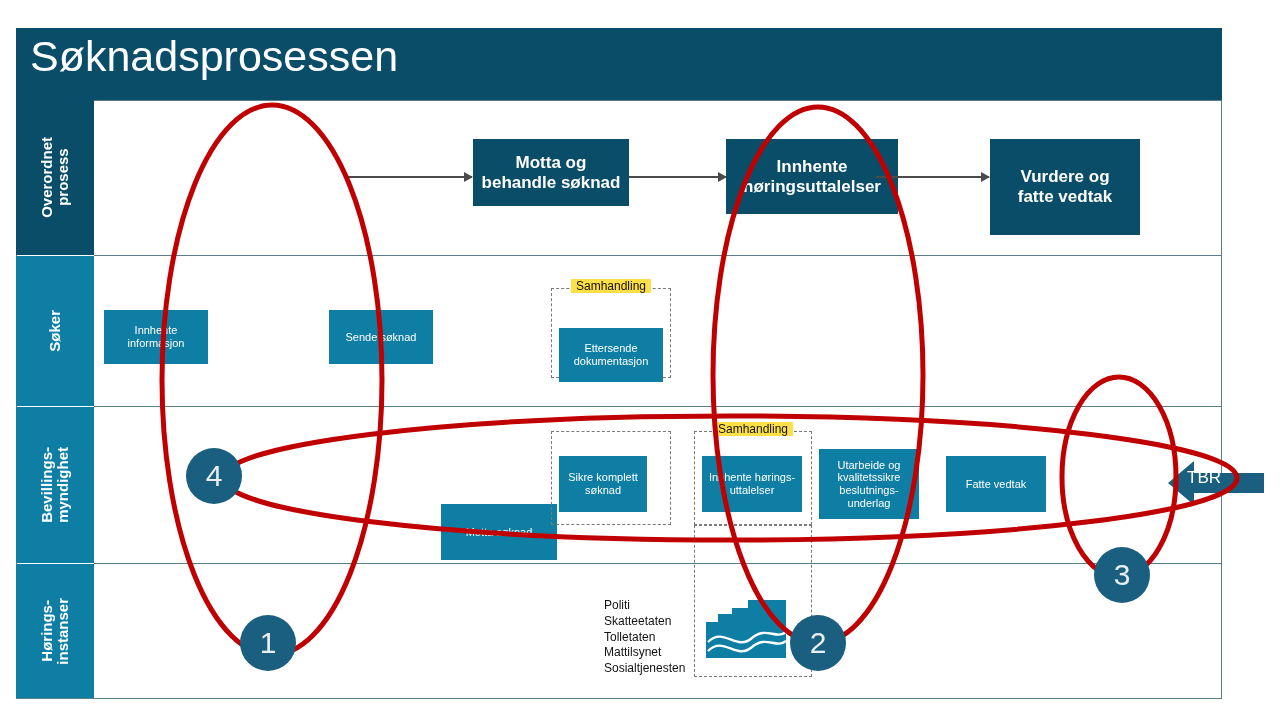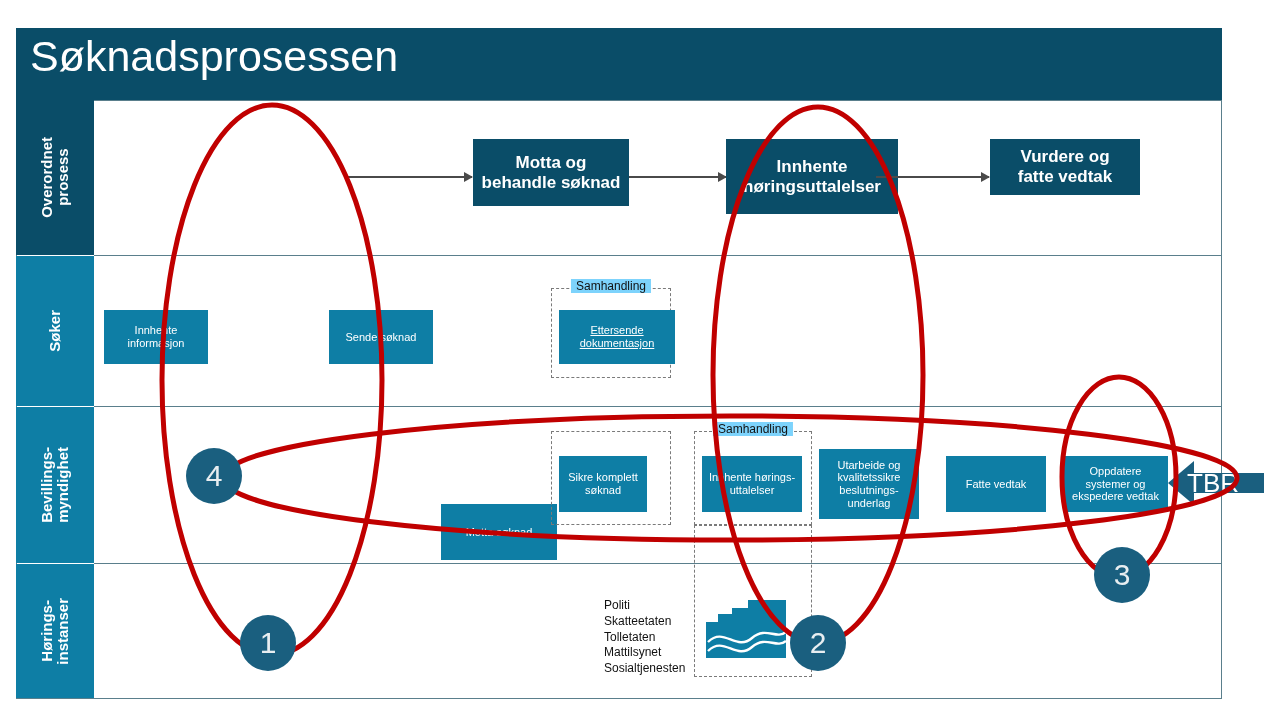--- a/index.html
+++ b/index.html
@@ -70,21 +70,21 @@
     border-bottom:5px solid transparent;
   }
 
   
   .samh{
     position:absolute;box-sizing:border-box;
     border:1.5px dashed #7a7a7a;
   }
   .samh .cap{
     position:absolute;top:-10px;left:50%;transform:translateX(-50%);
-    background:#7dd3fc;padding:0 5px;color:#111111;font-size:12px;
+    background:#fde047;padding:0 5px;color:#111111;font-size:12px;
     white-space:nowrap;
   }
   .dashbox{
     position:absolute;box-sizing:border-box;
     border:1.5px dashed #7a7a7a;
   }
 
   
   .hlist{
     position:absolute;color:#111111;font-size:12px;line-height:1.32;
@@ -148,33 +148,33 @@
       <span class="head"></span>
     </div>
 
   <div class="pbox dark" style="left: 726px; top: 139px; width: 172px; height: 75px; white-space: pre-line;">Innhente
 høringsuttalelser</div>
 
   <div class="conn" style="left:876px;top:176px;width:113px;">
       <span class="head"></span>
     </div>
 
-  <div class="pbox dark" style="left: 990px; top: 139px; width: 150px; height: 56px; white-space: pre-line;">Vurdere og
+  <div class="pbox dark" style="left: 990px; top: 139px; width: 150px; height: 96px; white-space: pre-line;">Vurdere og
 fatte vedtak</div>
 
   <div class="pbox mid" style="left: 104px; top: 310px; width: 104px; height: 54px; white-space: pre-line;">Innhente
 informasjon</div>
 
 
   <div class="pbox mid" style="left:329px;top:310px;width:104px;height:54px;">Sende søknad</div>
 
   <div class="samh" style="left:551px;top:288px;width:120px;height:90px;">
     <span class="cap">Samhandling</span>
   </div>
-  <div class="pbox mid" style="left: 559px; top: 310px; width: 116px; height: 54px; white-space: pre-line; text-decoration: underline;">Ettersende
+  <div class="pbox mid" style="left: 559px; top: 328px; width: 104px; height: 54px; white-space: pre-line;">Ettersende
 dokumentasjon</div>
 
   <div class="pbox mid" style="left:441px;top:456px;width:116px;height:56px;margin-top:48px;">Motta søknad</div>
 
   <div class="samh" style="left:551px;top:431px;width:120px;height:94px;"></div>
   <div class="pbox mid" style="left: 559px; top: 456px; width: 88px; height: 56px; white-space: pre-line;">Sikre komplett
 søknad</div>
 
   <div class="samh" style="left:694px;top:431px;width:118px;height:94px;">
     <span class="cap">Samhandling</span>
@@ -182,23 +182,20 @@
   <div class="pbox mid" style="left: 702px; top: 456px; width: 100px; height: 56px; white-space: pre-line;">Innhente hørings-
 uttalelser</div>
 
   <div class="pbox mid" style="left: 819px; top: 449px; width: 100px; height: 70px; white-space: pre-line;">Utarbeide og
 kvalitetssikre
 beslutnings-
 underlag</div>
 
   <div class="pbox mid" style="left:946px;top:456px;width:100px;height:56px;">Fatte vedtak</div>
 
-  <div class="pbox mid" style="left: 1063px; top: 456px; width: 105px; height: 56px; white-space: pre-line;">Oppdatere
-systemer og
-ekspedere vedtak</div>
 
   <div class="dashbox" style="left:694px;top:525px;width:118px;height:152px;"></div>
 
   <div class="hlist" style="left: 604px; top: 598px; white-space: pre-line;">Politi
 Skatteetaten
 Tolletaten
 Mattilsynet
 Sosialtjenesten</div>
 
   <svg style="position:absolute;left:704px;top:598px;width:84px;height:72px;" viewBox="0 0 84 72">
@@ -207,21 +204,21 @@
     <rect x="28" y="10" width="18" height="48" fill="#0e7ea5"></rect>
     <rect x="44" y="2" width="38" height="38" fill="#0e7ea5"></rect>
     <path d="M2 46 C 18 30, 30 56, 46 42 C 60 30, 70 44, 82 36 L 82 60 L 2 60 Z" fill="#0e7ea5"></path>
     <path d="M4 44 C 20 28, 32 54, 48 40 C 62 28, 72 42, 82 34" fill="none" stroke="#ffffff" stroke-width="2.4"></path>
     <path d="M4 53 C 20 37, 32 63, 48 49 C 62 37, 72 51, 82 43" fill="none" stroke="#ffffff" stroke-width="2.4"></path>
   </svg>
 
   <svg class="tbr" viewBox="0 0 96 48">
     <polygon points="0,24 26,2 26,14 96,14 96,34 26,34 26,46" fill="#1a5f7f"></polygon>
   </svg>
-  <div style="position:absolute;left:1187px;top:468px;color:#ffffff;font-size:26px;">TBR</div>
+  <div style="position:absolute;left:1187px;top:468px;color:#ffffff;font-size:17px;">TBR</div>
 
   <svg class="ovl">
 
     <ellipse cx="272" cy="380" rx="110" ry="275" fill="none" stroke="#c00000" stroke-width="5"></ellipse>
 
     <ellipse cx="818" cy="375" rx="105" ry="268" fill="none" stroke="#c00000" stroke-width="5"></ellipse>
 
     <ellipse cx="1119" cy="477" rx="57" ry="100" fill="none" stroke="#c00000" stroke-width="5"></ellipse>
 
     <ellipse cx="730" cy="478" rx="507" ry="62" fill="none" stroke="#c00000" stroke-width="5"></ellipse>

